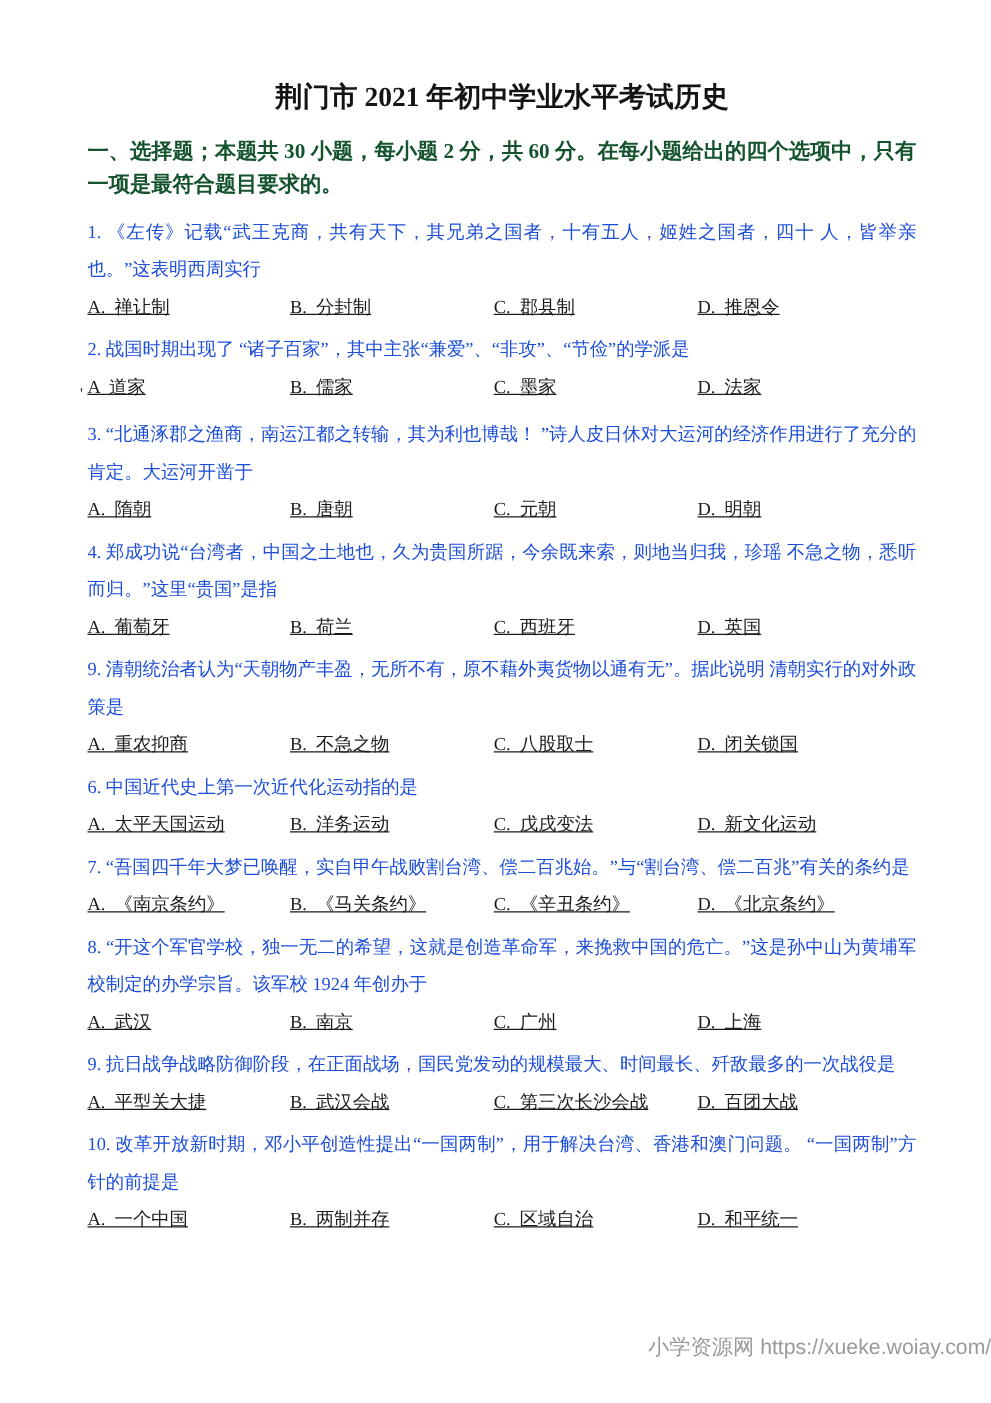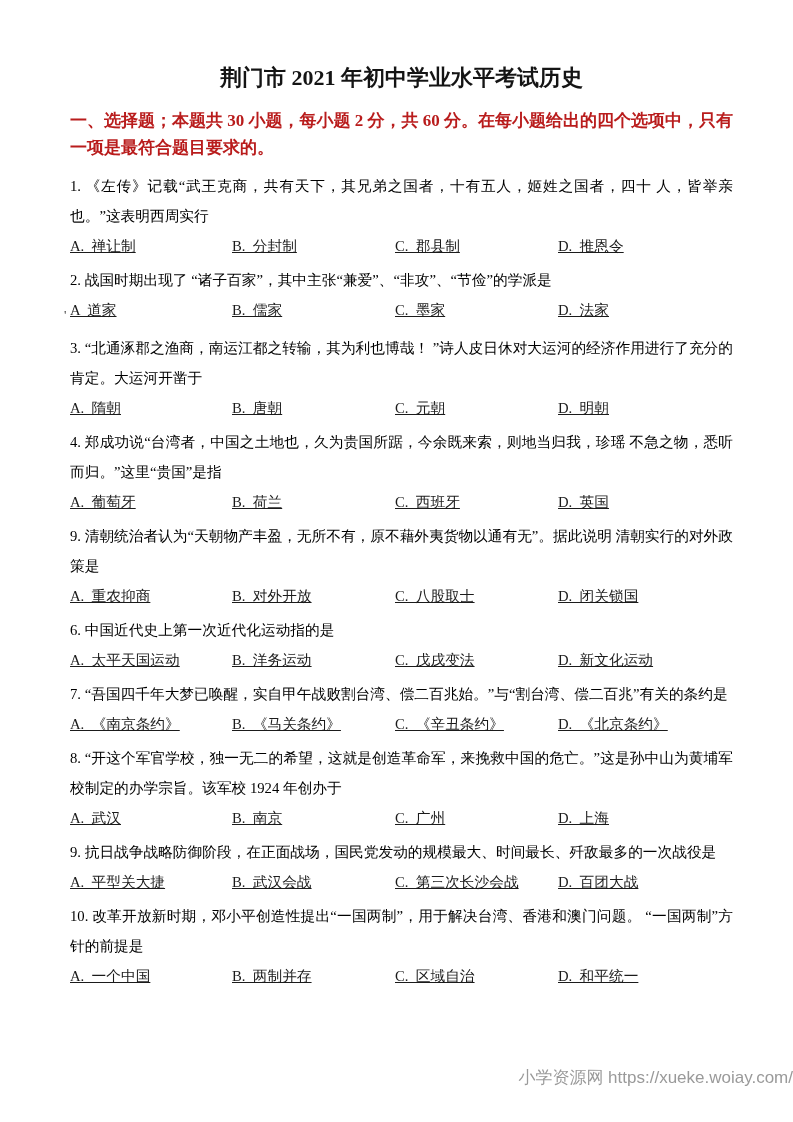--- a/index.html
+++ b/index.html
@@ -24,31 +24,31 @@
     line-height: 32px;
     font-weight: bold;
     color: #141414;
   }
   .instructions {
     margin-top: 13px;
     font-size: 17px;
     line-height: 27px;
     font-weight: bold;
     text-align: justify;
-    color: #b91c1c;
+    color: #14532d;
   }
   .questions { margin-top: 10px; }
   .question { margin-bottom: 4px; }
   .question.gap-lg { margin-bottom: 8px; }
   .stem {
     font-size: 14.7px;
     line-height: 30px;
     text-align: justify;
     white-space: pre-wrap;
-    color: #000000;
+    color: #1d4ed8;
   }
   .opts {
     display: grid;
     grid-template-columns: 162px 163px 163px 1fr;
     font-size: 14.7px;
     line-height: 30px;
     text-decoration: underline;
   }
   .opt { white-space: pre-wrap; }
   .stray-mark {
@@ -120,21 +120,21 @@
           <span class="opt">B.  荷兰</span>
           <span class="opt">C.  西班牙</span>
           <span class="opt">D.  英国</span>
         </div>
       </div>
 
       <div class="question">
         <div class="stem">9. 清朝统治者认为“天朝物产丰盈，无所不有，原不藉外夷货物以通有无”。据此说明 清朝实行的对外政策是</div>
         <div class="opts">
           <span class="opt">A.  重农抑商</span>
-          <span class="opt">B.  对外开放</span>
+          <span class="opt">B.  不急之物</span>
           <span class="opt">C.  八股取士</span>
           <span class="opt">D.  闭关锁国</span>
         </div>
       </div>
 
       <div class="question">
         <div class="stem">6. 中国近代史上第一次近代化运动指的是</div>
         <div class="opts">
           <span class="opt">A.  太平天国运动</span>
           <span class="opt">B.  洋务运动</span>

